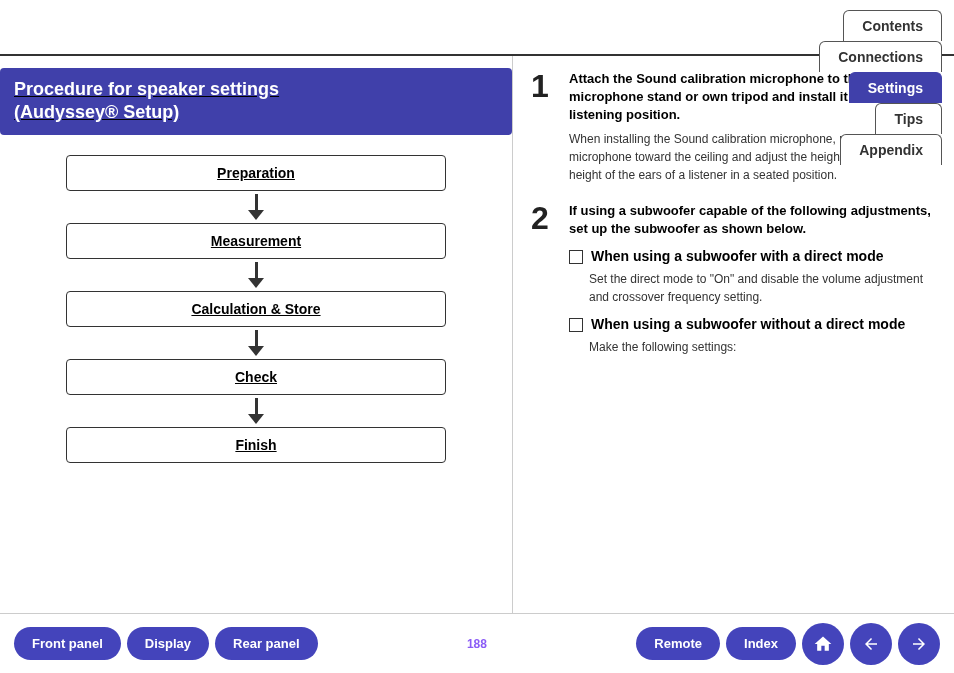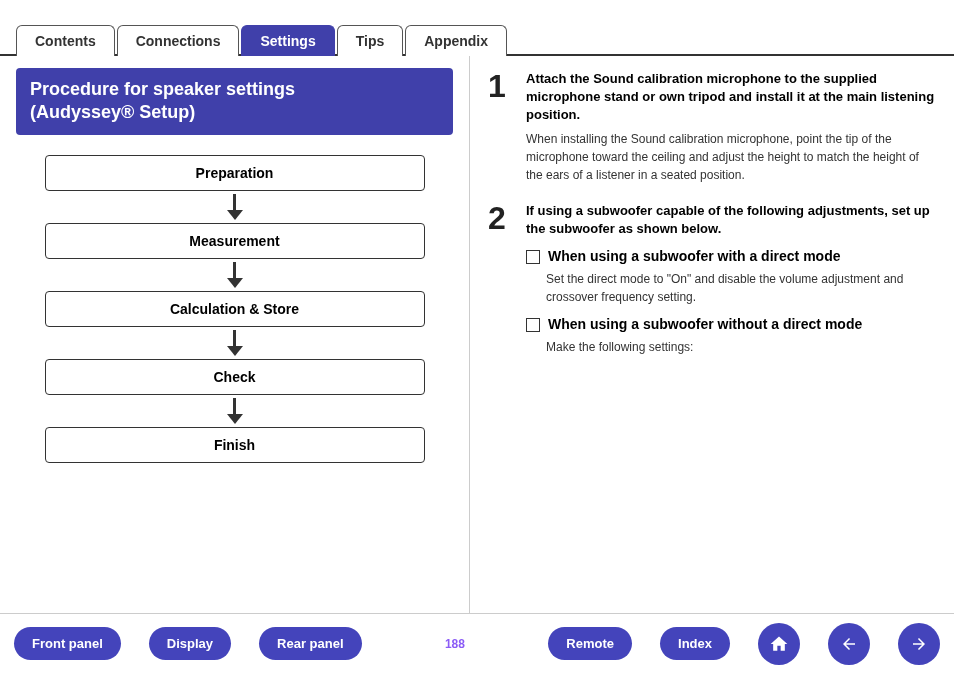--- a/index.html
+++ b/index.html
@@ -10,24 +10,25 @@
       font-size: 13px;
       background: #fff;
       overflow: hidden;
       position: relative;
     }
 
     
     .top-nav {
       display: flex;
       align-items: flex-end;
-      padding: 8px 10px 0 16px;
+      padding: 8px 10px 0 0;
       border-bottom: 2px solid #333;
       background: #fff;
       height: 56px;
+      flex-direction: column;
     }
     .tab {
       padding: 7px 18px;
       border: 1.5px solid #555;
       border-bottom: none;
       border-radius: 6px 6px 0 0;
       margin-right: 2px;
       cursor: pointer;
       font-size: 14px;
       font-weight: bold;
@@ -45,23 +46,24 @@
 
     
     .main-content {
       display: flex;
       height: calc(673px - 56px - 60px);
       overflow: hidden;
     }
 
     
     .left-panel {
-      width: 470px;
-      padding: 12px 16px;
+      width: 513px;
+      padding: 12px 0;
       border-right: 1px solid #ccc;
+      text-decoration: underline;
     }
 
     .panel-title {
       background: #4040aa;
       color: #fff;
       padding: 10px 14px;
       font-size: 18px;
       font-weight: bold;
       border-radius: 4px;
       margin-bottom: 16px;
@@ -198,21 +200,21 @@
       position: absolute;
       bottom: 0;
       left: 0;
       right: 0;
       height: 60px;
       background: #fff;
       border-top: 1px solid #ccc;
       display: flex;
       align-items: center;
       padding: 0 14px;
-      gap: 28px;
+      gap: 6px;
     }
 
     .bottom-btn {
       background: #4444bb;
       color: #fff;
       border: none;
       border-radius: 20px;
       padding: 9px 18px;
       font-size: 13px;
       font-weight: bold;

